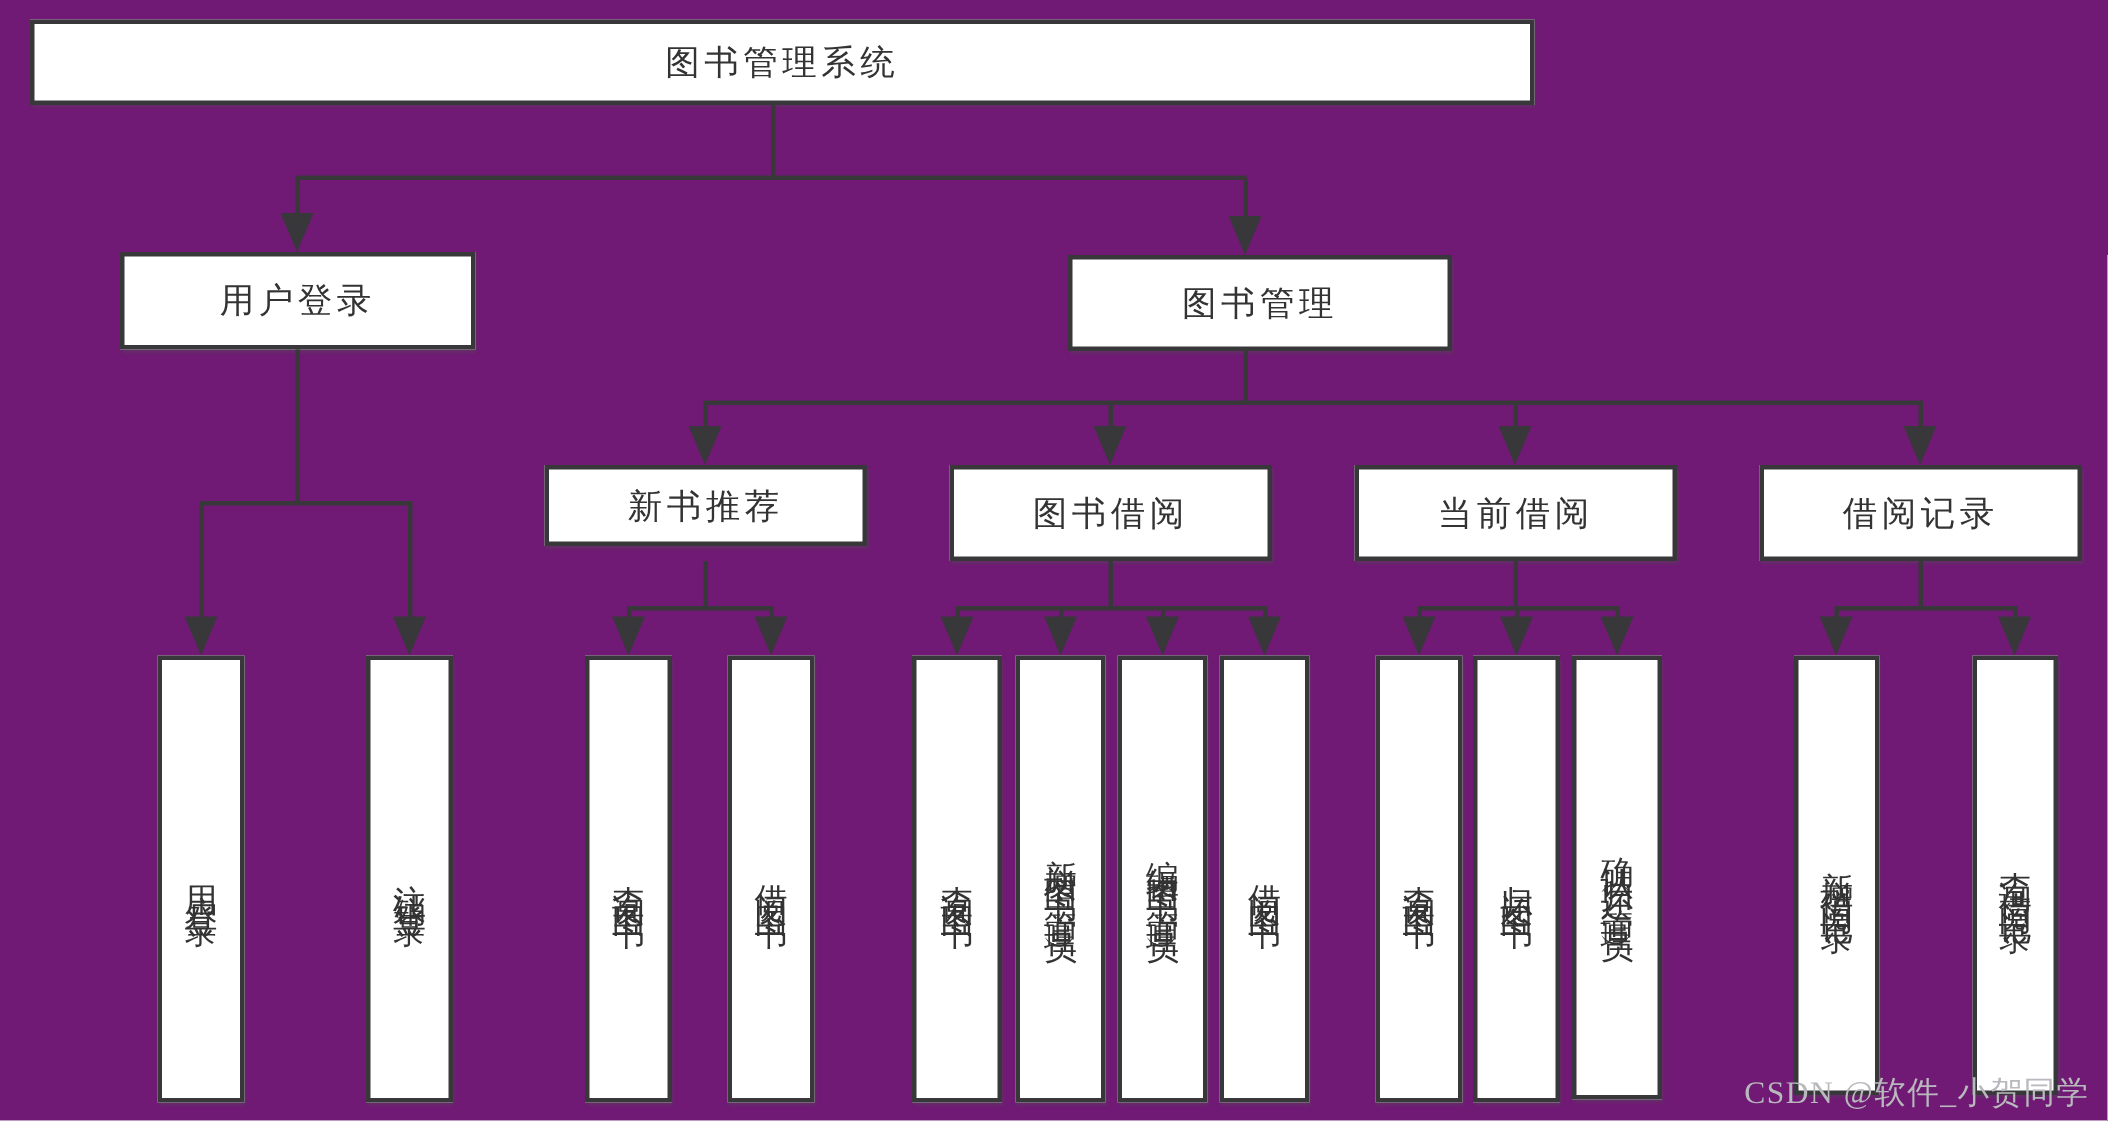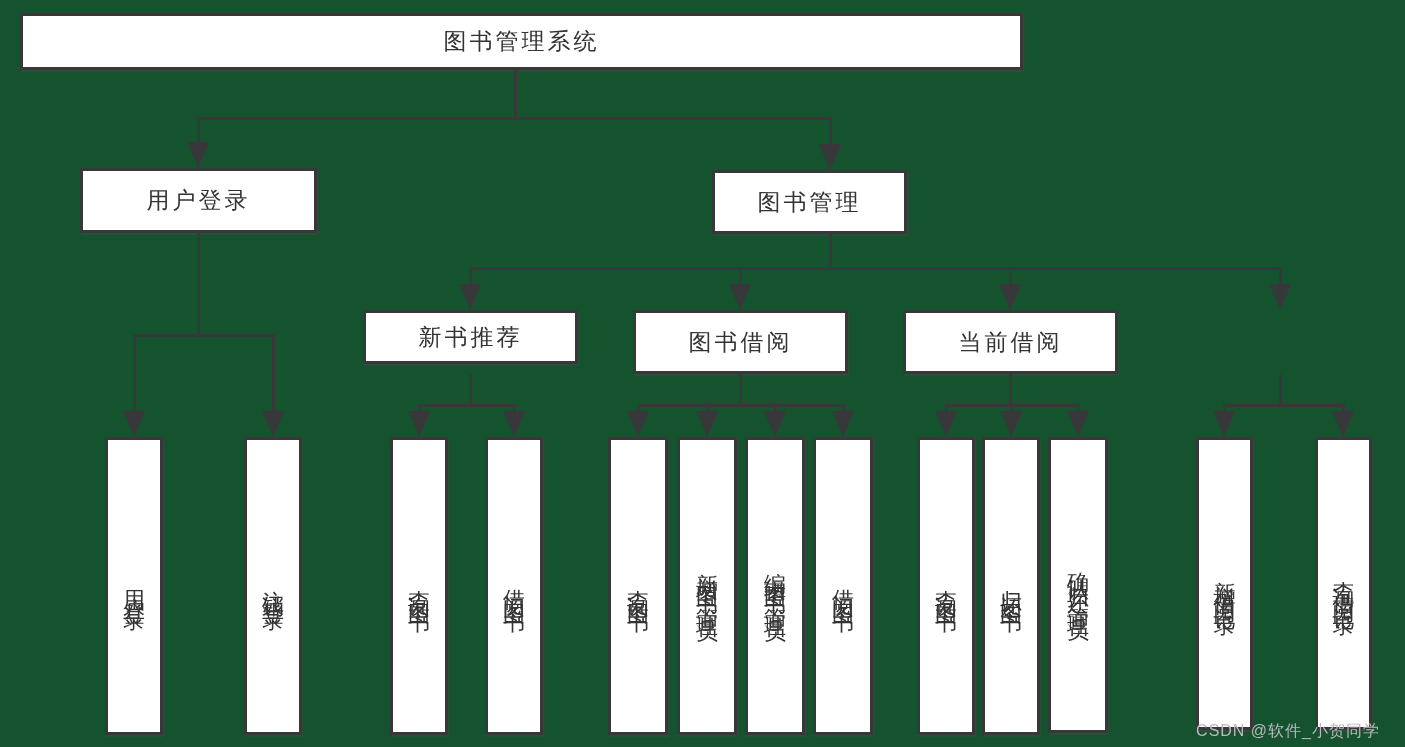--- a/index.html
+++ b/index.html
@@ -1,39 +1,39 @@
 <!DOCTYPE html>
 <html><head>
 <meta charset="utf-8">
 <style>
   html,body{margin:0;padding:0;background:#fff;}
   .canvas{
-    position:relative;width:1405px;height:747px;background:#14532d;
-    font-family:Liberation Sans, sans-serif;overflow:hidden;
+    position:relative;width:1405px;height:747px;background:#701a75;
+    font-family:Liberation Serif, serif;overflow:hidden;
     --line:#38383b;--text:#333333;--boxbg:#ffffff;--wm:#b8b8bd;
   }
   .box{
     position:absolute;background:var(--boxbg);border:3px solid var(--line);
     box-sizing:border-box;display:flex;align-items:center;justify-content:center;
     color:var(--text);box-shadow:1px 2px 2px rgba(80,80,80,.35);
   }
   .hbox span{font-size:23px;letter-spacing:3px;white-space:nowrap;}
   .vbox span{
     writing-mode:vertical-rl;text-orientation:mixed;
     font-size:22px;letter-spacing:7px;line-height:1;
   }
   .ln{position:absolute;background:var(--line);}
   .tri{
     position:absolute;width:0;height:0;
     border-left:11px solid transparent;border-right:11px solid transparent;
     border-top:26px solid var(--line);
   }
   .watermark{
-    position:absolute;right:25px;bottom:5px;color:var(--wm);
-    font-size:16px;letter-spacing:1px;white-space:nowrap;
+    position:absolute;right:12px;bottom:5px;color:var(--wm);
+    font-size:21px;letter-spacing:1px;white-space:nowrap;
   }
 </style>
 </head>
 <body>
 
 <div class="canvas" style="--line: #38383b; --text: #333333; --boxbg: #ffffff; --wm: #b8b8bd;">
 
   <div class="box hbox" style="left:20px;top:13px;width:1003px;height:57px">
     <span>图书管理系统</span>
   </div>
@@ -41,21 +41,21 @@
   <div class="ln" style="left:514px;top:70px;width:3px;height:49px"></div>
   <div class="ln" style="left:197px;top:117px;width:634px;height:3px"></div>
   <div class="ln" style="left:197px;top:119px;width:3px;height:26px"></div>
   <div class="tri" style="left:187px;top:142px"></div>
   <div class="ln" style="left:829px;top:119px;width:3px;height:28px"></div>
   <div class="tri" style="left:819px;top:144px"></div>
 
   <div class="box hbox" style="left:80px;top:168px;width:237px;height:65px">
     <span>用户登录</span>
   </div>
-  <div class="box hbox" style="left:712px;top:170px;width:195px;height:64px">
+  <div class="box hbox" style="left:712px;top:170px;width:256px;height:64px">
     <span>图书管理</span>
   </div>
 
   <div class="ln" style="left:197px;top:233px;width:3px;height:103px"></div>
   <div class="ln" style="left:133px;top:334px;width:142px;height:3px"></div>
   <div class="ln" style="left:133px;top:336px;width:3px;height:76px"></div>
   <div class="tri" style="left:123px;top:411px"></div>
   <div class="ln" style="left:272px;top:336px;width:3px;height:76px"></div>
   <div class="tri" style="left:262px;top:411px"></div>
 
@@ -71,20 +71,23 @@
   <div class="tri" style="left:1269px;top:284px"></div>
 
   <div class="box hbox" style="left:363px;top:310px;width:215px;height:54px">
     <span>新书推荐</span>
   </div>
   <div class="box hbox" style="left:903px;top:310px;width:215px;height:64px">
     <span>当前借阅</span>
   </div>
   <div class="box hbox" style="left:633px;top:310px;width:215px;height:64px">
     <span>图书借阅</span>
+  </div>
+  <div class="box hbox" style="left:1173px;top:310px;width:215px;height:64px">
+    <span>借阅记录</span>
   </div>
 
   <div class="ln" style="left:469px;top:374px;width:3px;height:32px"></div>
   <div class="ln" style="left:418px;top:404px;width:98px;height:3px"></div>
   <div class="ln" style="left:418px;top:406px;width:3px;height:8px"></div>
   <div class="tri" style="left:408px;top:411px"></div>
   <div class="ln" style="left:513px;top:406px;width:3px;height:8px"></div>
   <div class="tri" style="left:503px;top:411px"></div>
 
   <div class="ln" style="left:739px;top:374px;width:3px;height:32px"></div>

